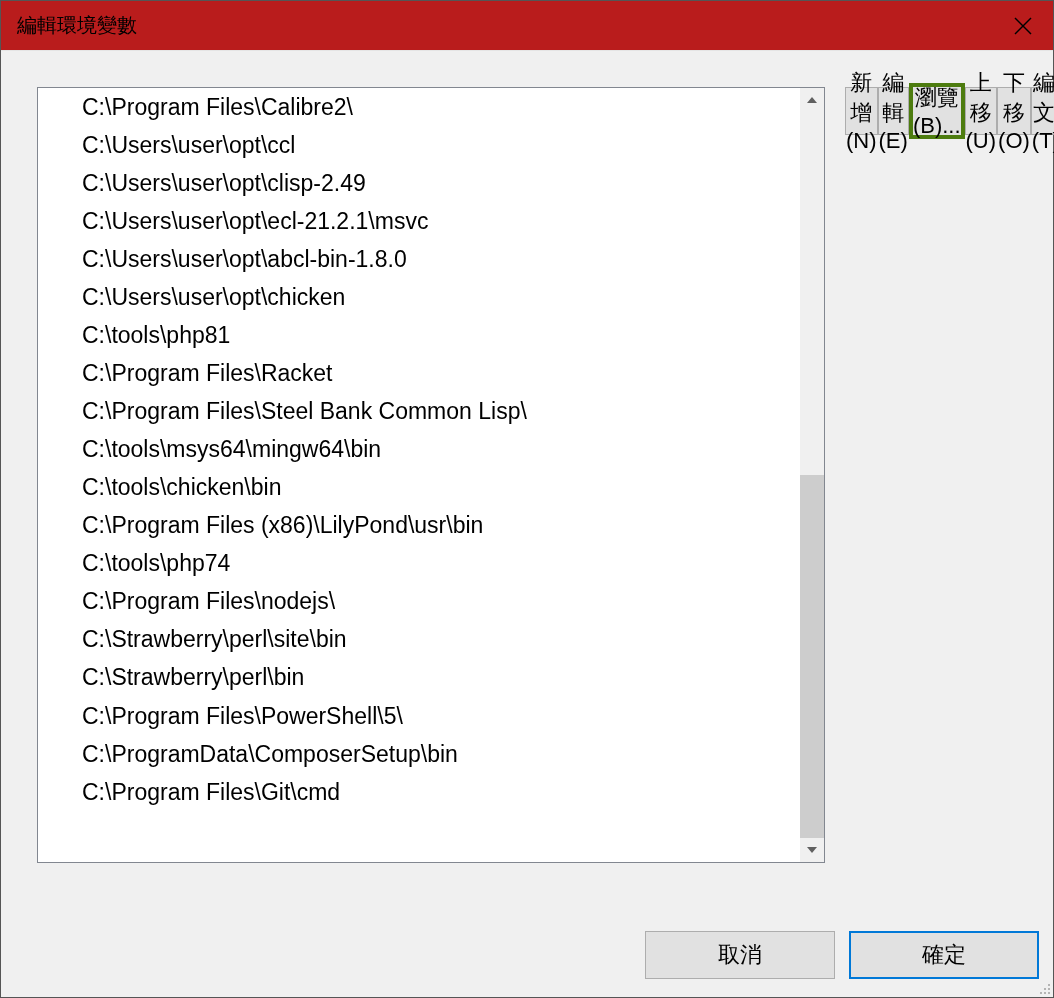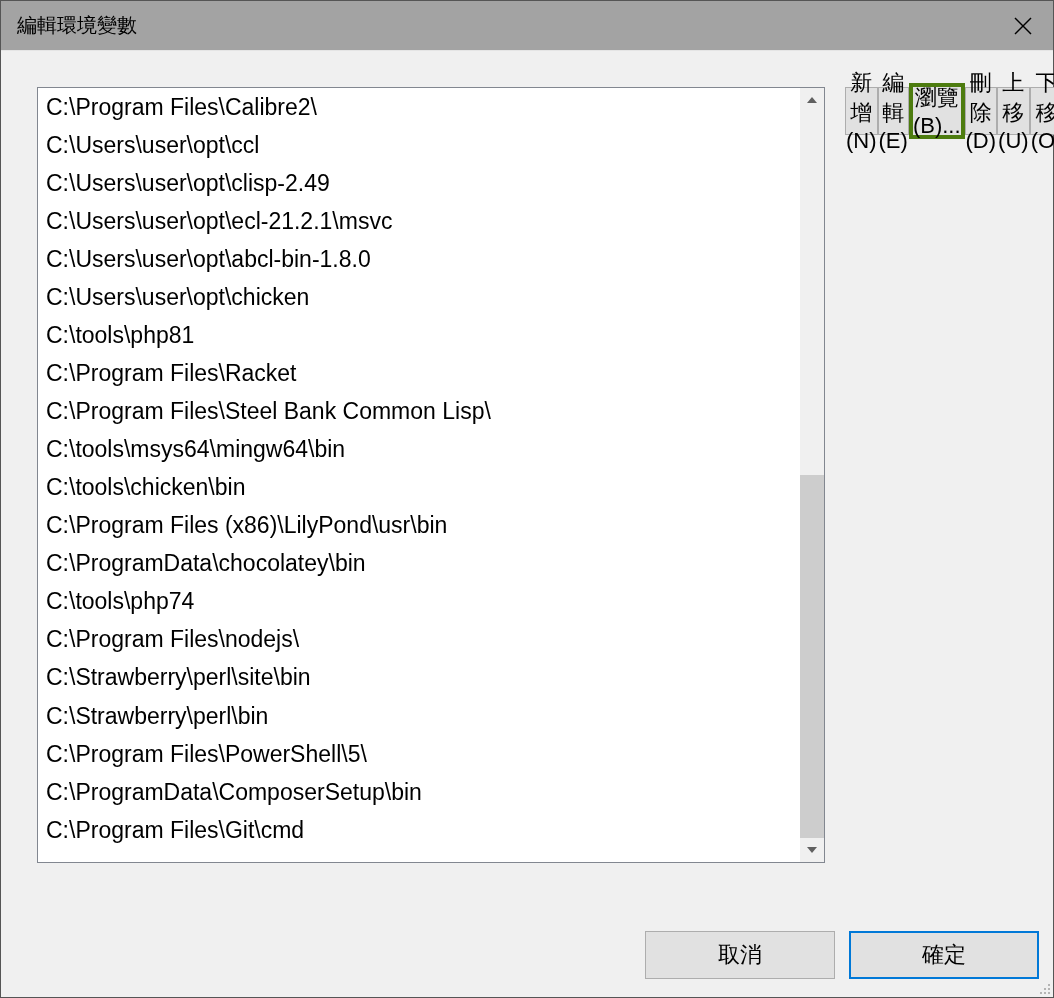--- a/index.html
+++ b/index.html
@@ -21,21 +21,21 @@
       border: 1px solid #555;
       display: flex;
       flex-direction: column;
     }
     .titlebar {
       height: 50px;
       display: flex;
       align-items: center;
       justify-content: space-between;
       padding: 0 0 0 16px;
-      background: #a3a3a3;
+      background: #b91c1c;
       border-bottom: 1px solid #e5e5e5;
     }
     .titlebar-title {
       font-size: 20px;
       color: #000;
     }
     .close-button {
       width: 60px;
       height: 50px;
       display: flex;
@@ -59,20 +59,21 @@
       flex: 1;
       display: flex;
       flex-direction: column;
     }
     .listbox-container {
       flex: 0 0 auto;
       background: #fff;
       border: 1px solid #828790;
       display: flex;
       height: 776px;
+      padding-left: 36px;
     }
     .listbox {
       flex: 1;
       overflow: hidden;
     }
     .list-item {
       padding: 2px 8px 2px 8px;
       font-size: 23px;
       color: #000;
       cursor: default;
@@ -195,21 +196,20 @@
             <div class="list-item">C:\Users\user\opt\clisp-2.49</div>
             <div class="list-item">C:\Users\user\opt\ecl-21.2.1\msvc</div>
             <div class="list-item">C:\Users\user\opt\abcl-bin-1.8.0</div>
             <div class="list-item">C:\Users\user\opt\chicken</div>
             <div class="list-item">C:\tools\php81</div>
             <div class="list-item">C:\Program Files\Racket</div>
             <div class="list-item">C:\Program Files\Steel Bank Common Lisp\</div>
             <div class="list-item">C:\tools\msys64\mingw64\bin</div>
             <div class="list-item">C:\tools\chicken\bin</div>
             <div class="list-item">C:\Program Files (x86)\LilyPond\usr\bin</div>
-            <div class="list-item">C:\ProgramData\chocolatey\bin</div>
             <div class="list-item">C:\tools\php74</div>
             <div class="list-item">C:\Program Files\nodejs\</div>
             <div class="list-item">C:\Strawberry\perl\site\bin</div>
             <div class="list-item">C:\Strawberry\perl\bin</div>
             <div class="list-item">C:\Program Files\PowerShell\5\</div>
             <div class="list-item">C:\ProgramData\ComposerSetup\bin</div>
             <div class="list-item">C:\Program Files\Git\cmd</div>
           </div>
         <div class="scrollbar">
           <div class="scroll-arrow">
@@ -226,21 +226,20 @@
             </svg>
           </div>
         </div>
       </div>
     </div>
 
     <div class="right-panel">
       <button class="btn">新增(N)</button>
       <button class="btn">編輯(E)</button>
       <button class="btn highlighted">瀏覽(B)...</button>
-      <button class="btn">刪除(D)</button>
       <div class="spacer-small"></div>
       <button class="btn">上移(U)</button>
       <button class="btn">下移(O)</button>
       <div class="spacer-medium"></div>
       <button class="btn">編輯文字(T)...</button>
     </div>
 
     <div class="bottom-buttons">
       <button class="bottom-btn">取消</button>
       <button class="bottom-btn primary">確定</button>

